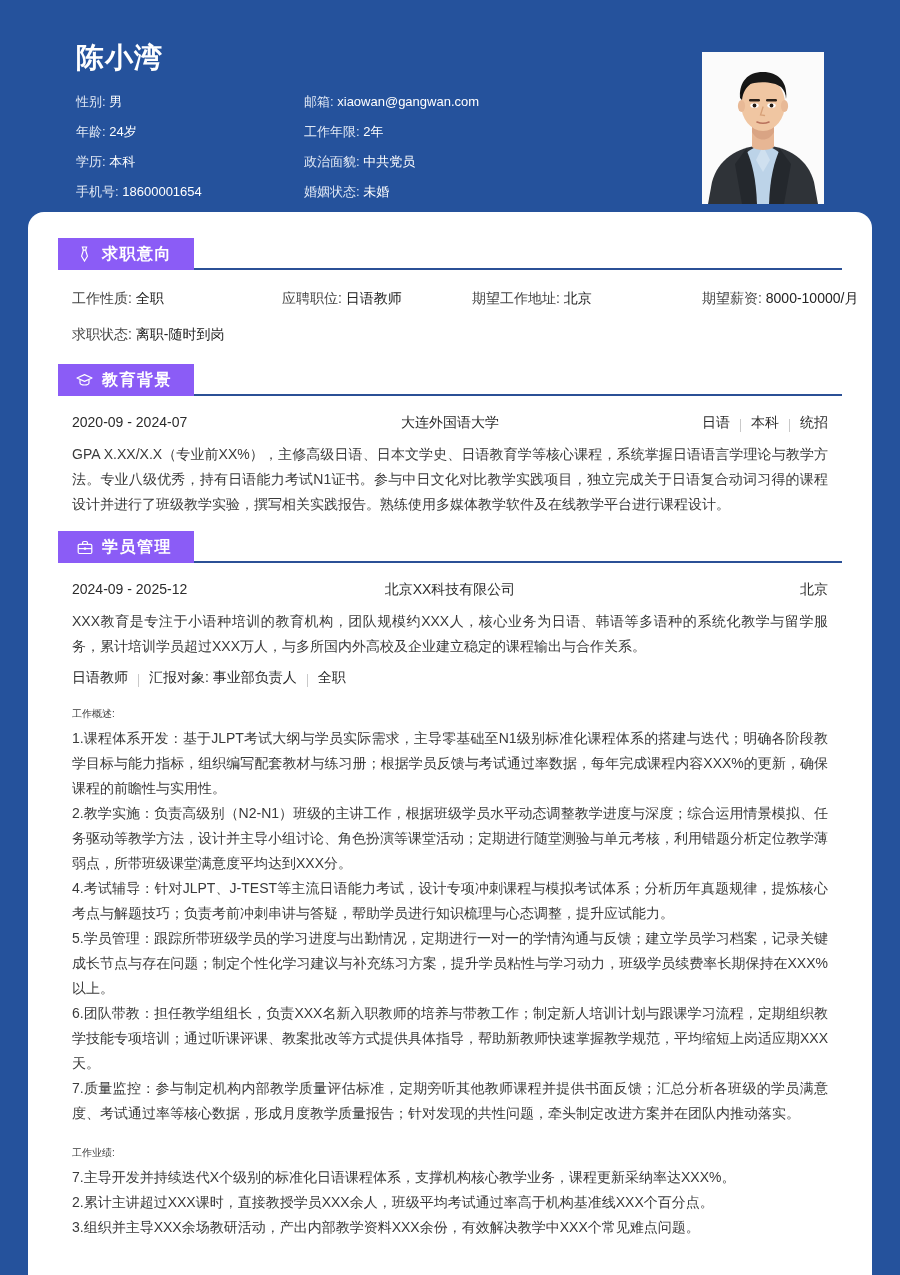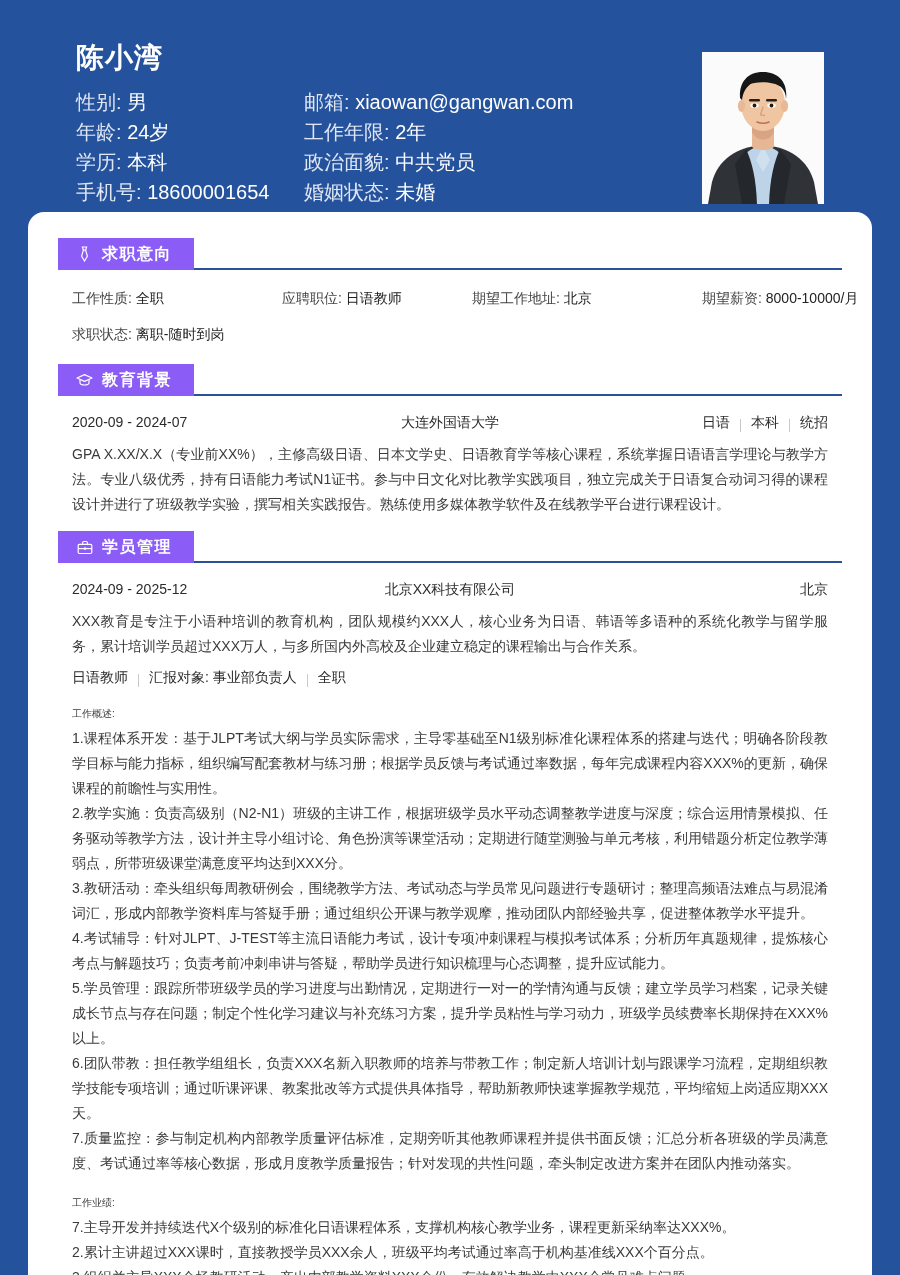--- a/index.html
+++ b/index.html
@@ -43,21 +43,21 @@
 
   .info-grid {
     display: grid;
     grid-template-columns: 228px auto;
     row-gap: 10px;
     width: 520px;
   }
 
   .info-cell {
     color: #e7edf7;
-    font-size: 20px;
+    font-size: 13px;
     line-height: 20px;
     white-space: nowrap;
   }
   .info-cell .lbl { color: #dfe7f4; }
   .info-cell .val { color: #ffffff; }
 
   
   .photo-frame {
     position: absolute;
     right: 76px;
@@ -378,21 +378,20 @@
           <span class="sep"></span>
           <span class="tg">汇报对象: 事业部负责人</span>
           <span class="sep"></span>
           <span class="tg">全职</span>
         </span>
       </div>
 
       <div class="block-title">工作概述:</div>
       <div class="bullet">1.课程体系开发：基于JLPT考试大纲与学员实际需求，主导零基础至N1级别标准化课程体系的搭建与迭代；明确各阶段教学目标与能力指标，组织编写配套教材与练习册；根据学员反馈与考试通过率数据，每年完成课程内容XXX%的更新，确保课程的前瞻性与实用性。</div>
       <div class="bullet">2.教学实施：负责高级别（N2-N1）班级的主讲工作，根据班级学员水平动态调整教学进度与深度；综合运用情景模拟、任务驱动等教学方法，设计并主导小组讨论、角色扮演等课堂活动；定期进行随堂测验与单元考核，利用错题分析定位教学薄弱点，所带班级课堂满意度平均达到XXX分。</div>
-      <div class="bullet">3.教研活动：牵头组织每周教研例会，围绕教学方法、考试动态与学员常见问题进行专题研讨；整理高频语法难点与易混淆词汇，形成内部教学资料库与答疑手册；通过组织公开课与教学观摩，推动团队内部经验共享，促进整体教学水平提升。</div>
       <div class="bullet">4.考试辅导：针对JLPT、J-TEST等主流日语能力考试，设计专项冲刺课程与模拟考试体系；分析历年真题规律，提炼核心考点与解题技巧；负责考前冲刺串讲与答疑，帮助学员进行知识梳理与心态调整，提升应试能力。</div>
       <div class="bullet">5.学员管理：跟踪所带班级学员的学习进度与出勤情况，定期进行一对一的学情沟通与反馈；建立学员学习档案，记录关键成长节点与存在问题；制定个性化学习建议与补充练习方案，提升学员粘性与学习动力，班级学员续费率长期保持在XXX%以上。</div>
       <div class="bullet">6.团队带教：担任教学组组长，负责XXX名新入职教师的培养与带教工作；制定新人培训计划与跟课学习流程，定期组织教学技能专项培训；通过听课评课、教案批改等方式提供具体指导，帮助新教师快速掌握教学规范，平均缩短上岗适应期XXX天。</div>
       <div class="bullet">7.质量监控：参与制定机构内部教学质量评估标准，定期旁听其他教师课程并提供书面反馈；汇总分析各班级的学员满意度、考试通过率等核心数据，形成月度教学质量报告；针对发现的共性问题，牵头制定改进方案并在团队内推动落实。</div>
 
       <div class="spacer"></div>
 
       <div class="block-title">工作业绩:</div>
       <div class="bullet">7.主导开发并持续迭代X个级别的标准化日语课程体系，支撑机构核心教学业务，课程更新采纳率达XXX%。</div>
       <div class="bullet">2.累计主讲超过XXX课时，直接教授学员XXX余人，班级平均考试通过率高于机构基准线XXX个百分点。</div>

